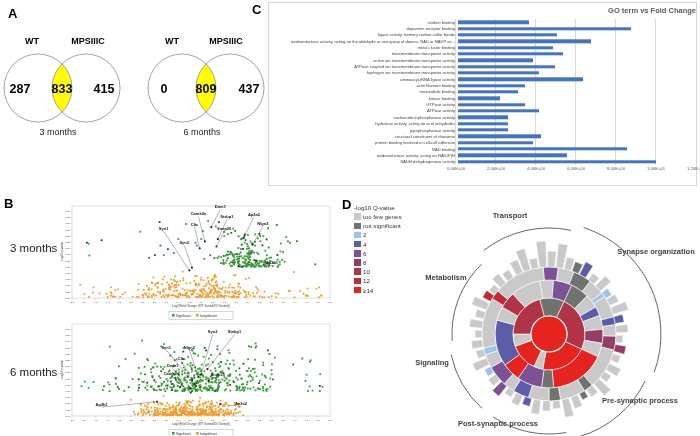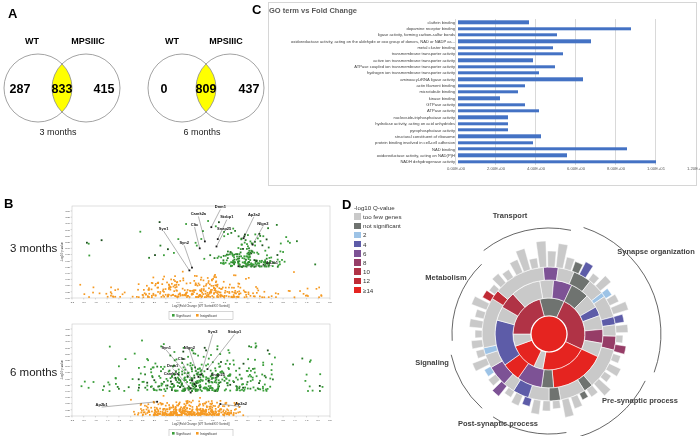--- a/index.html
+++ b/index.html
@@ -2,21 +2,21 @@
 <html><head>
 <meta charset="utf-8">
 <style>
   html,body{margin:0;padding:0;background:#fff;}
   .stage{position:relative;width:700px;height:436px;background:#fff;overflow:hidden;
          font-family:"Liberation Sans",sans-serif;color:#111;}
   .panel-letter{position:absolute;font-weight:bold;font-size:13px;color:#000;}
   
   .gochart{position:absolute;left:268px;top:2px;width:429px;height:184px;
            border:1px solid #d6d6d6;box-sizing:border-box;background:#fff;}
-  .gochart .title{text-align:left;font-size:7.5px;font-weight:bold;color:#595959;margin-top:3px;}
+  .gochart .title{text-align:right;font-size:7.5px;font-weight:bold;color:#595959;margin-top:3px;}
   .gorows{position:relative;margin-top:4px;height:146px;}
   .gridlines{position:absolute;right:1px;top:0;bottom:0;width:240px;
              background-image:repeating-linear-gradient(to right,#d9d9d9 0,#d9d9d9 0.8px,transparent 0.8px,transparent 40px);}
   .gorow{display:flex;align-items:center;height:6.35px;position:relative;}
   .gorow .lbl{width:186px;font-size:4.1px;color:#404040;text-align:right;padding-right:3px;
               white-space:nowrap;overflow:hidden;flex:none;}
   .gorow .track{flex:1;height:100%;position:relative;}
   .gorow .bar{position:absolute;left:0;top:50%;transform:translateY(-50%);height:3.4px;background:#4472c4;}
   .goaxis{position:relative;margin-left:187px;width:240px;height:9px;}
   .goaxis span{position:absolute;transform:translateX(-50%);font-size:4.2px;color:#595959;top:1px;white-space:nowrap;}

